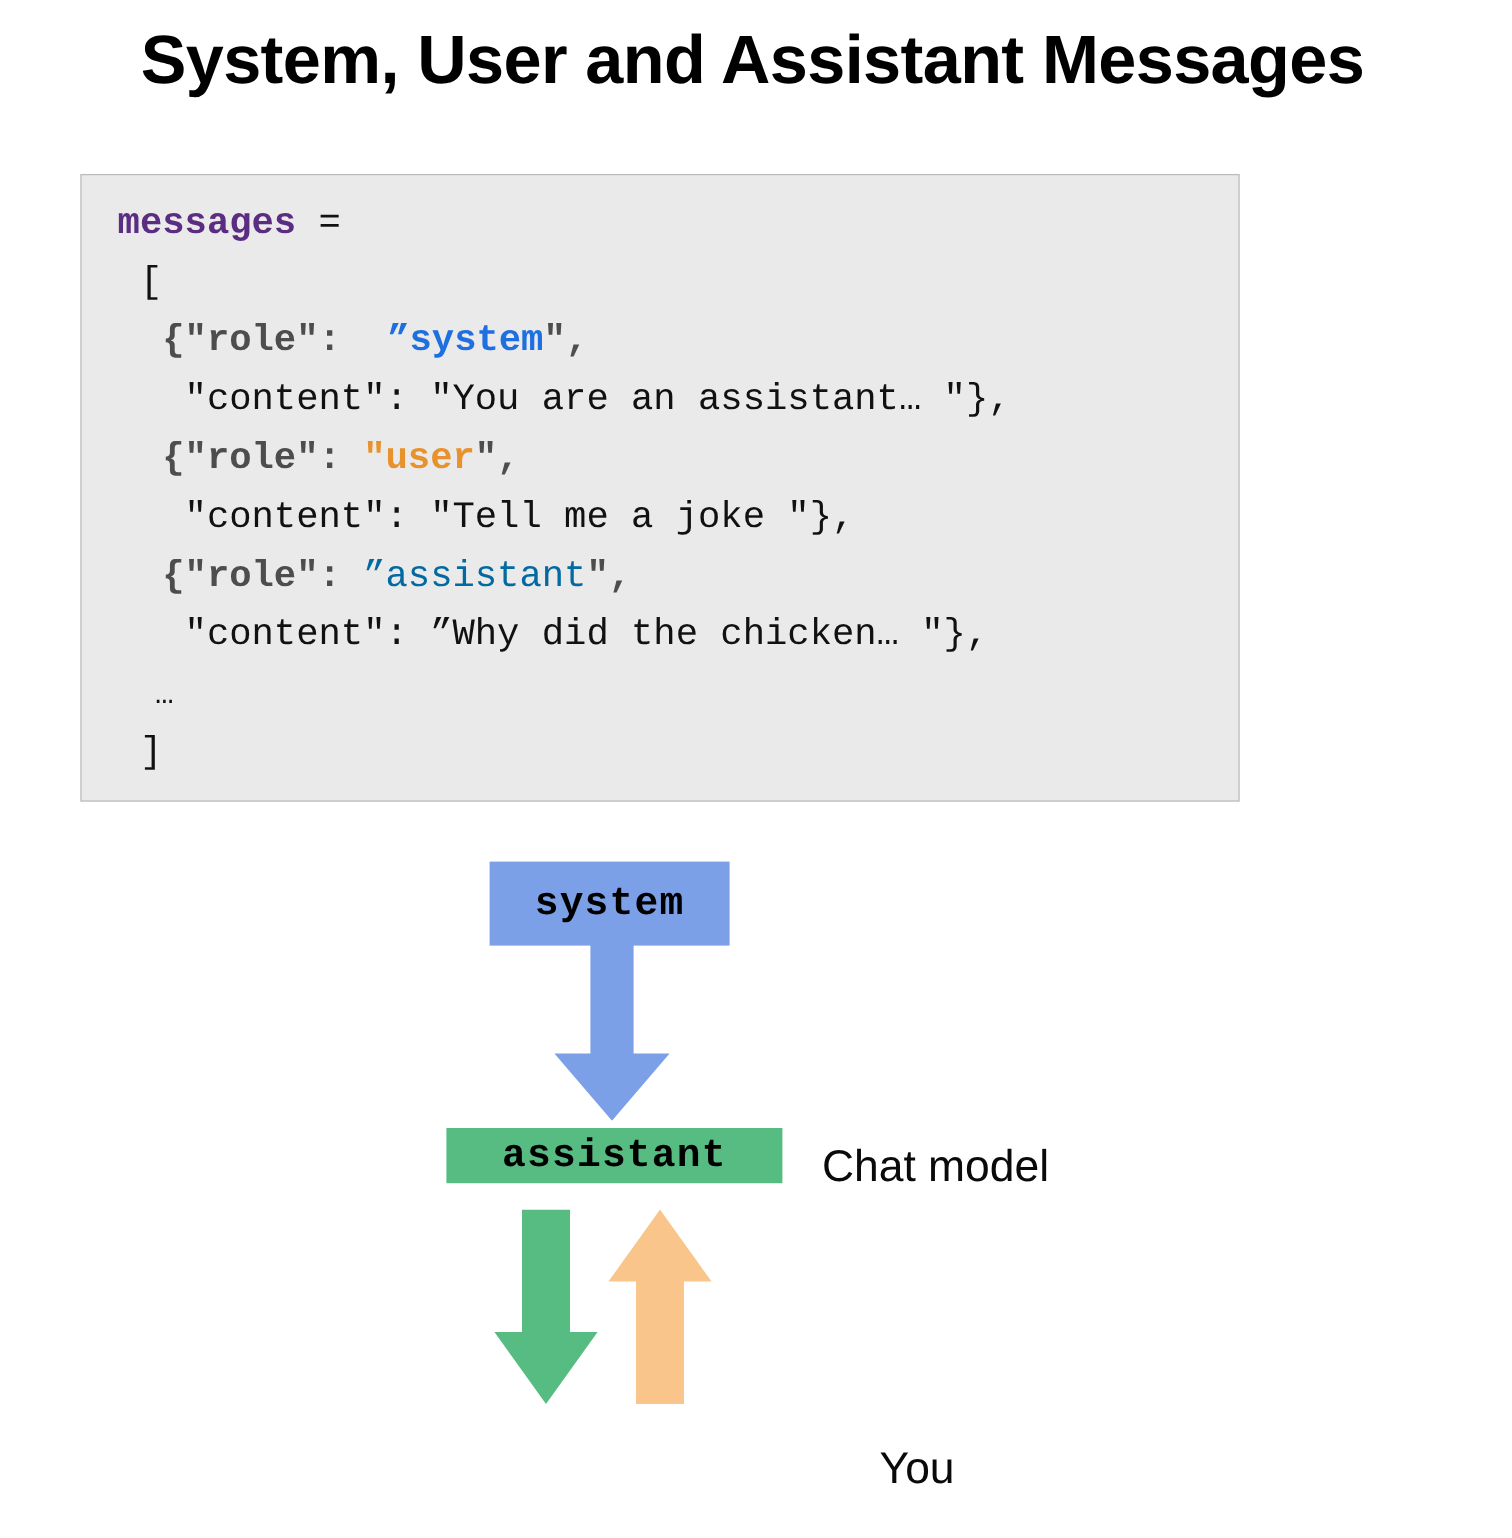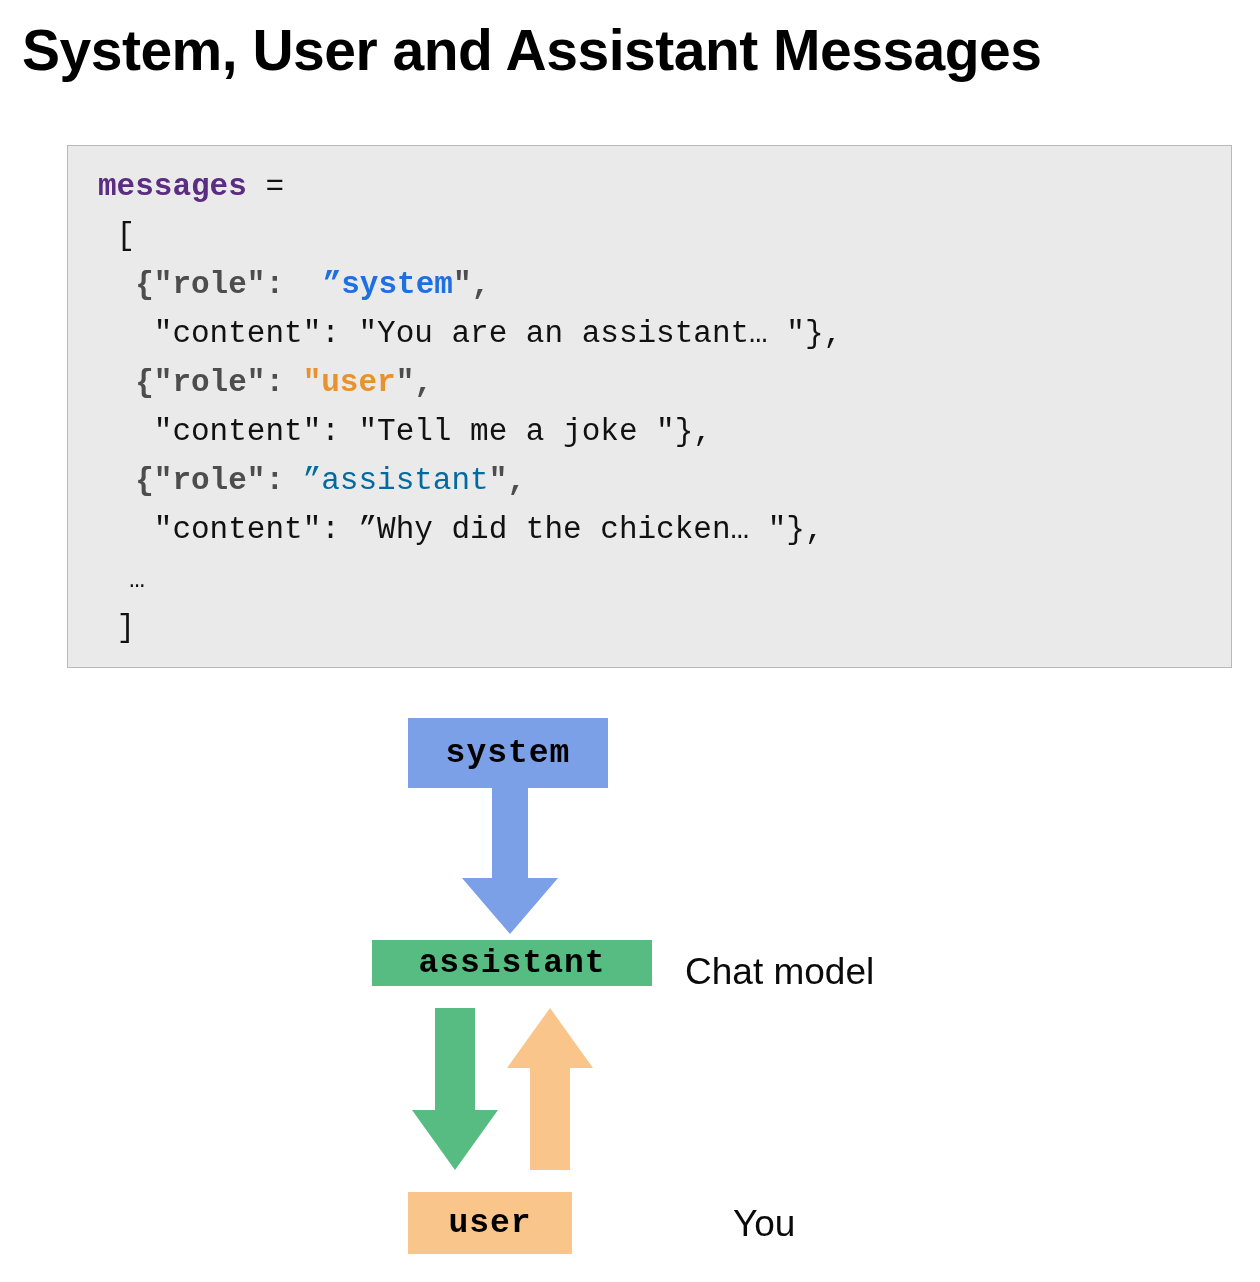--- a/index.html
+++ b/index.html
@@ -22,28 +22,29 @@
     left: 22px;
     top: 14px;
     width: 1210px;
     font-family: "Liberation Sans", sans-serif;
     font-weight: 700;
     font-size: 57px;
     line-height: 72px;
     letter-spacing: -0.5px;
     color: #000000;
     white-space: nowrap;
+    text-align: center;
   }
 
   
   #code-block {
     position: absolute;
     left: 67px;
     top: 145px;
-    width: 1165px;
+    width: 966px;
     height: 523px;
     background: #eaeaea;
     border: 1px solid #b9b9b9;
     box-sizing: border-box;
     overflow: hidden;
   }
   #code-lines {
     position: absolute;
     left: 30px;
     top: 16px;
@@ -129,18 +130,15 @@
   <div class="side-label" id="label-assistant">Chat model</div>
 
   <svg class="arrow-svg" id="arrow-assistant-to-user" viewBox="0 0 90 162">
     <polygon points="25,0 65,0 65,102 88,102 45,162 2,102 25,102" fill="#57bc82"></polygon>
   </svg>
 
   <svg class="arrow-svg" id="arrow-user-to-assistant" viewBox="0 0 90 162">
     <polygon points="45,0 88,60 65,60 65,162 25,162 25,60 2,60" fill="#fac58a"></polygon>
   </svg>
 
-  <div class="role-box" id="box-user" style="background: rgb(250, 197, 138);">
-    <span>user</span>
-  </div>
   <div class="side-label" id="label-user">You</div>
 
 </div>
 
 </body></html>

